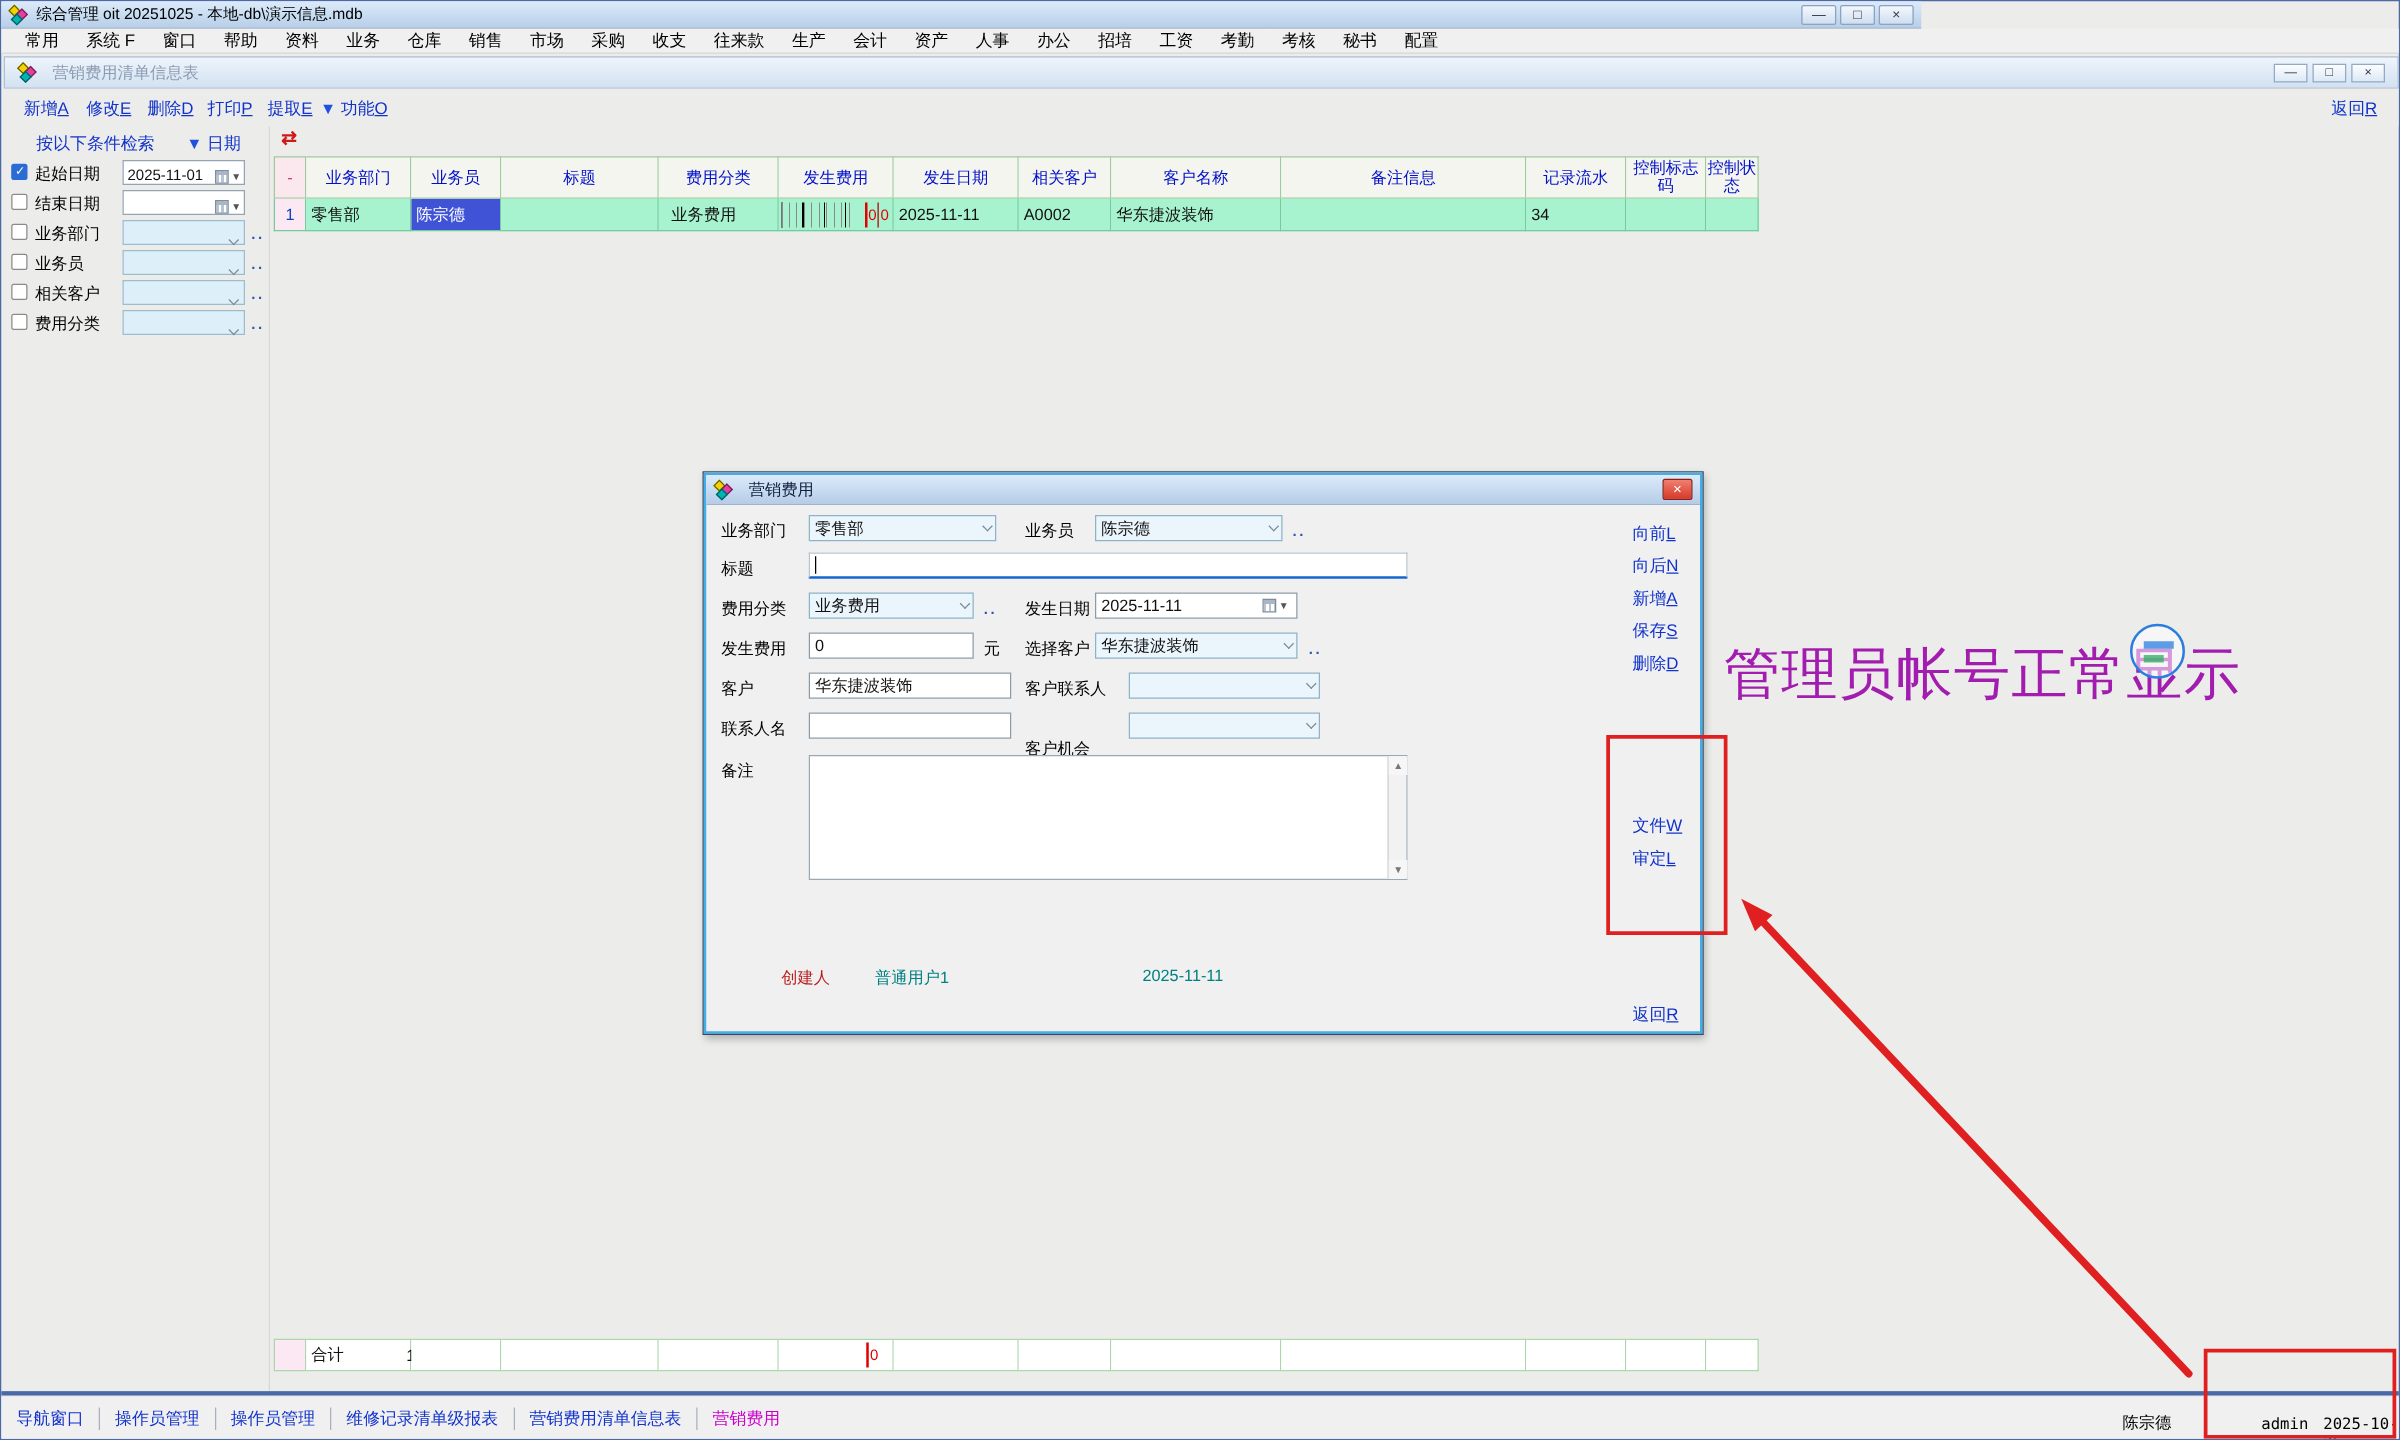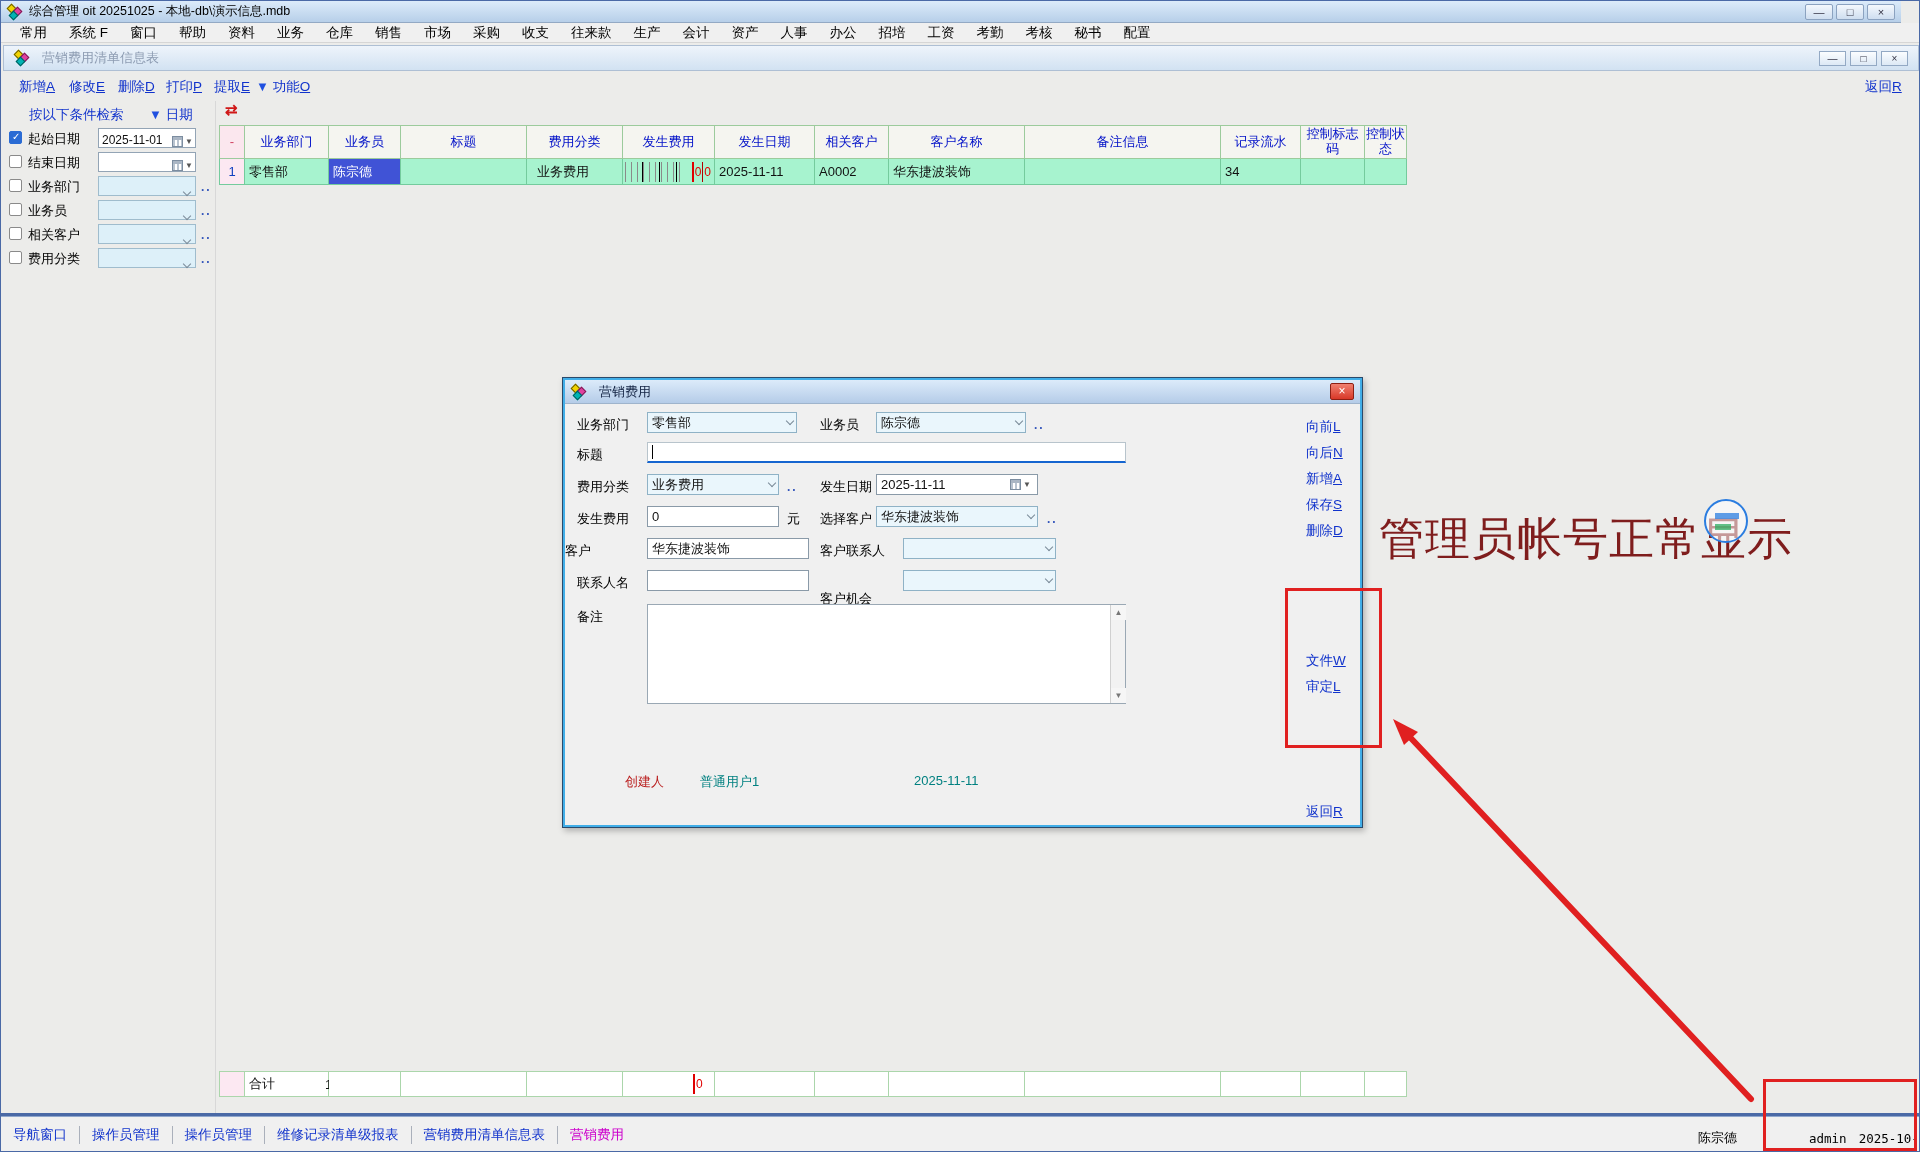--- a/index.html
+++ b/index.html
@@ -1,21 +1,21 @@
 <!DOCTYPE html>
 <html><head>
 <meta charset="utf-8">
 <style>
   * { margin:0; padding:0; box-sizing:border-box; }
   html,body { width:1920px; height:1152px; }
   body { font-family:"Liberation Sans",sans-serif; font-size:13px; color:#111; }
   #screen { position:relative; width:1920px; height:1152px; background:#ececea; overflow:hidden; border:1px solid #4a69a6; }
 
   
-  .titlebar { position:absolute; left:0; top:0; width:1900px; height:22px;
+  .titlebar { position:absolute; left:0; top:0; width:1536px; height:22px;
     background:linear-gradient(#dcebfa,#b7cfe9); border-bottom:1px solid #93a9c4;
     display:flex; align-items:center; padding:0 6px; }
   .app-icon { width:16px; height:16px; position:relative; margin-right:6px; flex:none; }
   .d1,.d2,.d3 { position:absolute; width:7px; height:7px; transform:rotate(45deg); }
   .d1 { left:1px; top:1px; background:#f2d400; border:1px solid #6b5e00; }
   .d2 { left:7px; top:4px; background:#e0409e; border:1px solid #7c1c55; }
   .d3 { left:3px; top:8px; background:#00b4b4; border:1px solid #005e5e; }
   .titlebar .ttl { font-size:12.5px; color:#000; }
   .winbtns { margin-left:auto; display:flex; gap:3px; }
   .winbtn { width:28px; height:16px; background:linear-gradient(#f4f8fd,#cfdef0); border:1px solid #8ba2c0;
@@ -120,21 +120,21 @@
   .taskbar { position:absolute; left:0; top:1116px; width:1920px; height:36px; background:#f0f0f0; display:flex; align-items:center; }
   .tab { color:#1133cc; font-size:13.5px; padding:0 12px; white-space:nowrap; }
   .tab.active { color:#cc00cc; }
   .tab-sep { width:1px; height:18px; background:#aab0bb; }
   .status-user { position:absolute; left:1697px; top:1128px; font-size:13px; color:#000; }
   .status-admin { position:absolute; left:1808px; top:1130px; font-family:"DejaVu Sans Mono",monospace; font-size:12.5px; color:#000; display:flex; gap:12px; }
 
   
   .red-box1 { position:absolute; left:1284px; top:587px; width:97px; height:160px; border:3px solid #e02020; z-index:40; }
   .red-box2 { position:absolute; left:1762px; top:1078px; width:154px; height:72px; border:3px solid #e02020; z-index:40; }
-  .anno-text { position:absolute; left:1378px; top:508px; font-size:45px; color:#7f1d1d; white-space:nowrap; z-index:41; letter-spacing:1px; }
+  .anno-text { position:absolute; left:1378px; top:508px; font-size:45px; color:#a21caf; white-space:nowrap; z-index:41; letter-spacing:1px; }
   .stamp { position:absolute; left:1703px; top:498px; width:44px; height:44px; border:2px solid #2b7de0; border-radius:50%;
     background:rgba(255,255,255,.55); z-index:42; }
   .stamp i { position:absolute; display:block; }
   .stamp .s1 { left:9px; top:12px; width:24px; height:6px; background:#2b7de0; opacity:.75; }
   .stamp .s2 { left:9px; top:23px; width:16px; height:6px; background:#2fae62; opacity:.75; }
   svg.overlay { position:absolute; left:0; top:0; z-index:39; pointer-events:none; }
 </style>
 </head>
 <body>
 
@@ -380,21 +380,21 @@
     <span class="dlg-lbl" style="left:14px; top:132px">发生费用</span>
     <span class="dlg-input" style="left:84px; top:128px; width:132px">0</span>
     <span class="dlg-lbl" style="left:224px; top:132px">元</span>
     <span class="dlg-lbl" style="left:257px; top:132px">选择客户</span>
     <span class="dlg-combo" style="left:313px; top:128px; width:162px">
         <span>华东捷波装饰</span>
         <span class="chev"></span>
       </span>
     <span class="dlg-dots" style="left:484px; top:134px">..</span>
 
-    <span class="dlg-lbl" style="left:2px; top:164px">客户</span>
+    <span class="dlg-lbl" style="left:14px; top:164px">客户</span>
     <span class="dlg-input" style="left:84px; top:160px; width:162px">华东捷波装饰</span>
     <span class="dlg-lbl" style="left:257px; top:164px">客户联系人</span>
     <span class="dlg-combo" style="left:340px; top:160px; width:153px">
         <span></span>
         <span class="chev"></span>
       </span>
 
     <span class="dlg-lbl" style="left:14px; top:196px">联系人名</span>
     <span class="dlg-input" style="left:84px; top:192px; width:162px"></span>
     <span class="dlg-lbl" style="left:257px; top:212px">客户机会</span>

